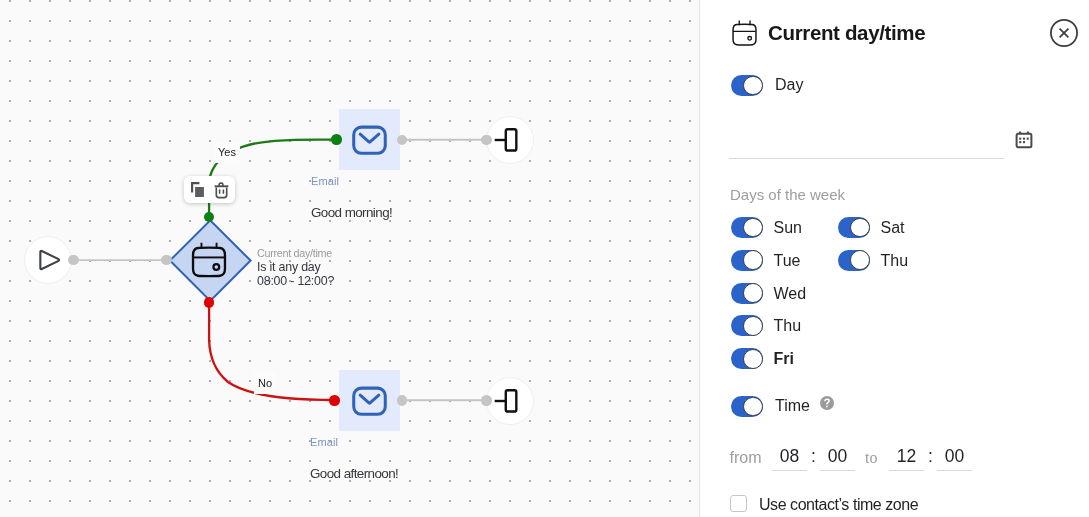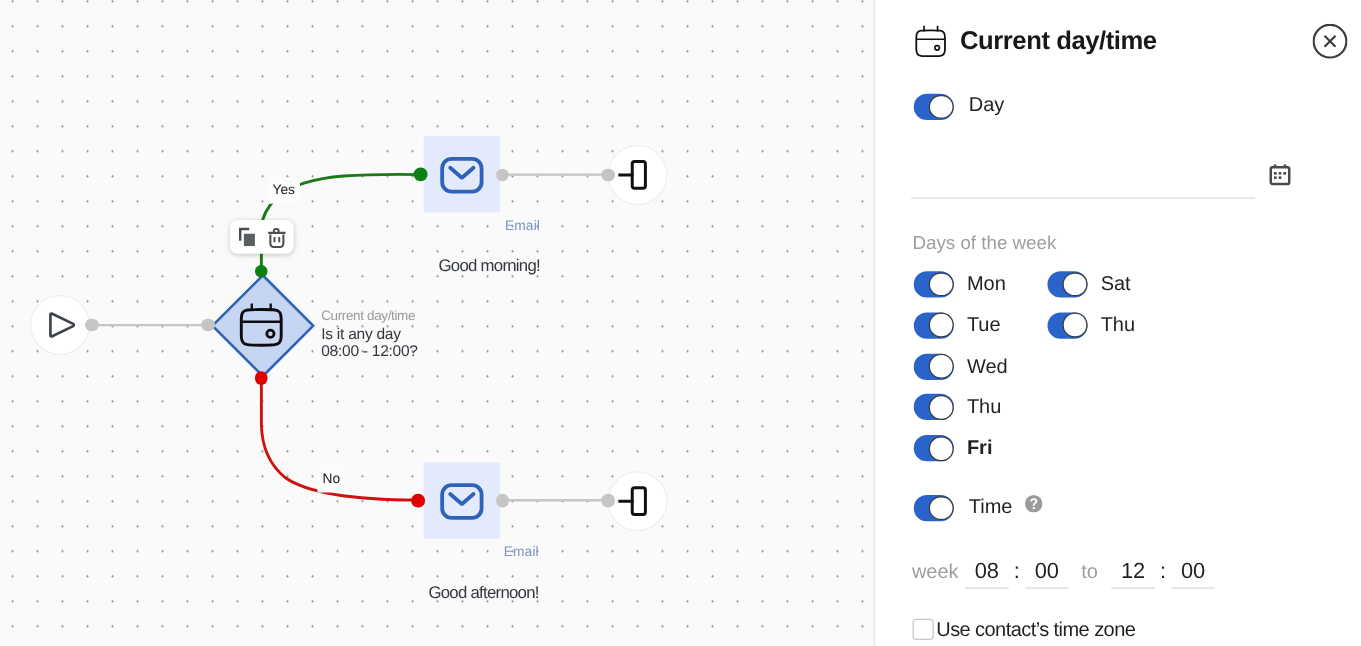--- a/index.html
+++ b/index.html
@@ -18,21 +18,21 @@
   .circ-node{width:48px;height:48px;border-radius:50%;background:#fff;border:1px solid #eeeff0;
     box-sizing:border-box;display:flex;align-items:center;justify-content:center;}
   .email-node{width:61.5px;height:61px;background:#e4eafd;display:flex;align-items:center;justify-content:center;}
   .diamond{width:58.5px;height:58.5px;background:#c6d5f1;border:2.1px solid #2f63b8;transform:rotate(45deg);
     box-sizing:border-box;}
   .diamond-wrap{position:absolute;width:82px;height:82px;display:flex;align-items:center;justify-content:center;}
   .diamond-icon{position:absolute;left:0;top:0;width:82px;height:82px;display:flex;align-items:center;justify-content:center;}
   .handle{position:absolute;width:10.5px;height:10.5px;border-radius:50%;background:#c5c5c5;}
   .handle.green{background:#0c8112;}
   .handle.red{background:#e00000;}
-  .nodelabel{position:absolute;text-align:right;line-height:1;}
+  .nodelabel{position:absolute;text-align:left;line-height:1;}
   .nodelabel .kind{font-size:11px;color:#7b94c4;letter-spacing:.1px;line-height:11px;}
   .nodelabel .title{font-size:13.4px;color:#33383e;margin-top:19px;letter-spacing:-0.57px;}
   .sidelabel{position:absolute;}
   .sidelabel .kind{font-size:10.8px;color:#9b9b9b;line-height:14px;letter-spacing:-0.3px;}
   .sidelabel .ln{font-size:12.4px;color:#33383e;line-height:14.5px;letter-spacing:-0.2px;}
   .edgelabel{position:absolute;background:#fcfcfc;font-size:11px;color:#1a1a1a;padding:6px 4px;line-height:9px;}
   .toolbar{position:absolute;background:#fff;border-radius:6px;box-shadow:0 1px 4px rgba(0,0,0,.22);
     display:flex;align-items:center;justify-content:center;gap:10px;}
   .tbtn{display:flex;align-items:center;justify-content:center;cursor:pointer;}
   
@@ -202,21 +202,21 @@
         <rect x="8.95" y="11.1" width="2.1" height="2.1" fill="#4a4a4a"></rect>
       </svg>
     </div>
 
     <div class="section-label" style="left:30px;top:186px;">Days of the week</div>
 
     <div id="daygrid">
         <div class="tgl" style="position: absolute; left: 31px; top: 217px;">
           <div class="knob"></div>
         </div>
-        <div class="lbl" style="position: absolute; left: 73.5px; top: 218px; font-size: 16px; color: rgb(31, 33, 36); line-height: 20px;">Mon</div>
+        <div class="lbl" style="position: absolute; left: 73.5px; top: 218px; font-size: 16px; color: rgb(31, 33, 36); line-height: 20px;">Sun</div>
         <div class="tgl" style="position: absolute; left: 31px; top: 249.8px;">
           <div class="knob"></div>
         </div>
         <div class="lbl" style="position: absolute; left: 73.5px; top: 250.8px; font-size: 16px; color: rgb(31, 33, 36); line-height: 20px;">Tue</div>
         <div class="tgl" style="position: absolute; left: 31px; top: 282.6px;">
           <div class="knob"></div>
         </div>
         <div class="lbl" style="position: absolute; left: 73.5px; top: 283.6px; font-size: 16px; color: rgb(31, 33, 36); line-height: 20px;">Wed</div>
         <div class="tgl" style="position: absolute; left: 31px; top: 315.4px;">
           <div class="knob"></div>
@@ -244,33 +244,33 @@
       <div class="help" style="margin-left:-2px;">
         <svg width="14" height="14" viewBox="0 0 14 14">
           <circle cx="7" cy="7" r="7" fill="#9b9b9b"></circle>
           <path d="M7.05 2.55 c-1.65 0-2.75 0.95-2.95 2.45 l1.55 0.2 c0.12-0.85 0.62-1.3 1.4-1.3 c0.72 0 1.2 0.42 1.2 1.02 c0 0.5-0.22 0.8-0.85 1.25 c-0.85 0.6-1.15 1.05-1.15 1.95 v0.45 h1.5 v-0.35 c0-0.55 0.18-0.82 0.8-1.25 c0.92-0.62 1.3-1.2 1.3-2.15 c0-1.4-1.12-2.27-2.8-2.27 z" fill="#fff"></path>
           <rect x="6.22" y="9.7" width="1.6" height="1.6" fill="#fff"></rect>
         </svg>
       </div>
     </div>
 
     <div id="timerow">
-        <div class="time-lbl" style="position: absolute; left: 29.5px; top: 449.5px;">week</div>
+        <div class="time-lbl" style="position: absolute; left: 29.5px; top: 449.5px;">from</div>
         <div class="time-num" style="position: absolute; left: 72px; top: 448px; width: 35px;">08</div>
         <div class="field-underline" style="position: absolute; left: 72px; top: 470px; width: 35px;"></div>
         <div class="time-colon" style="position: absolute; left: 111px; top: 448px;">:</div>
         <div class="time-num" style="position: absolute; left: 120px; top: 448px; width: 35px;">00</div>
         <div class="field-underline" style="position: absolute; left: 120px; top: 470px; width: 35px;"></div>
-        <div class="time-lbl" style="position: absolute; left: 165px; top: 449.5px;">to</div>
+        <div class="time-lbl" style="position: absolute; left: 165px; top: 449.5px; font-family: Liberation Serif, serif;">to</div>
         <div class="time-num" style="position: absolute; left: 189px; top: 448px; width: 35px;">12</div>
         <div class="field-underline" style="position: absolute; left: 189px; top: 470px; width: 35px;"></div>
         <div class="time-colon" style="position: absolute; left: 228px; top: 448px;">:</div>
         <div class="time-num" style="position: absolute; left: 237px; top: 448px; width: 35px;">00</div>
         <div class="field-underline" style="position: absolute; left: 237px; top: 470px; width: 35px;"></div>
       </div>
 
-    <div class="row" style="left:30px;top:495px;gap:2px;">
+    <div class="row" style="left:30px;top:495px;gap:12px;">
       <div class="chk"></div>
       <div class="lbl" style="letter-spacing:-0.45px;">Use contact’s time zone</div>
     </div>
 
   </div>
 </div>
 
 </body></html>

